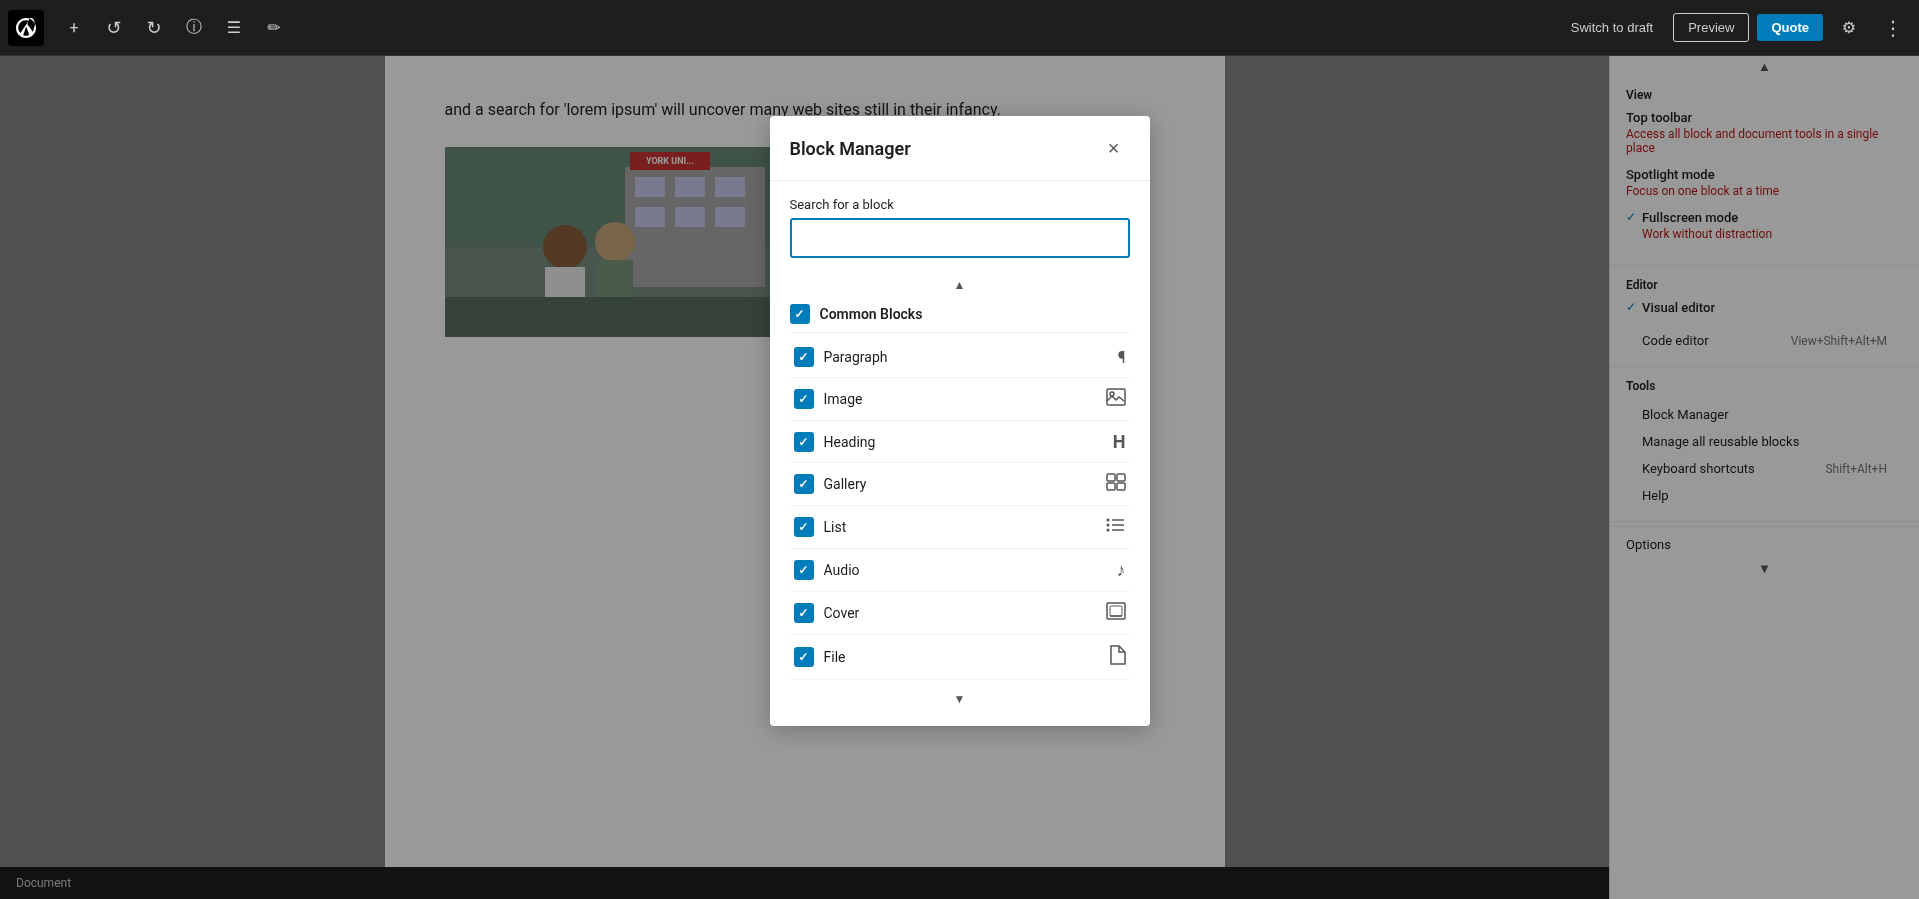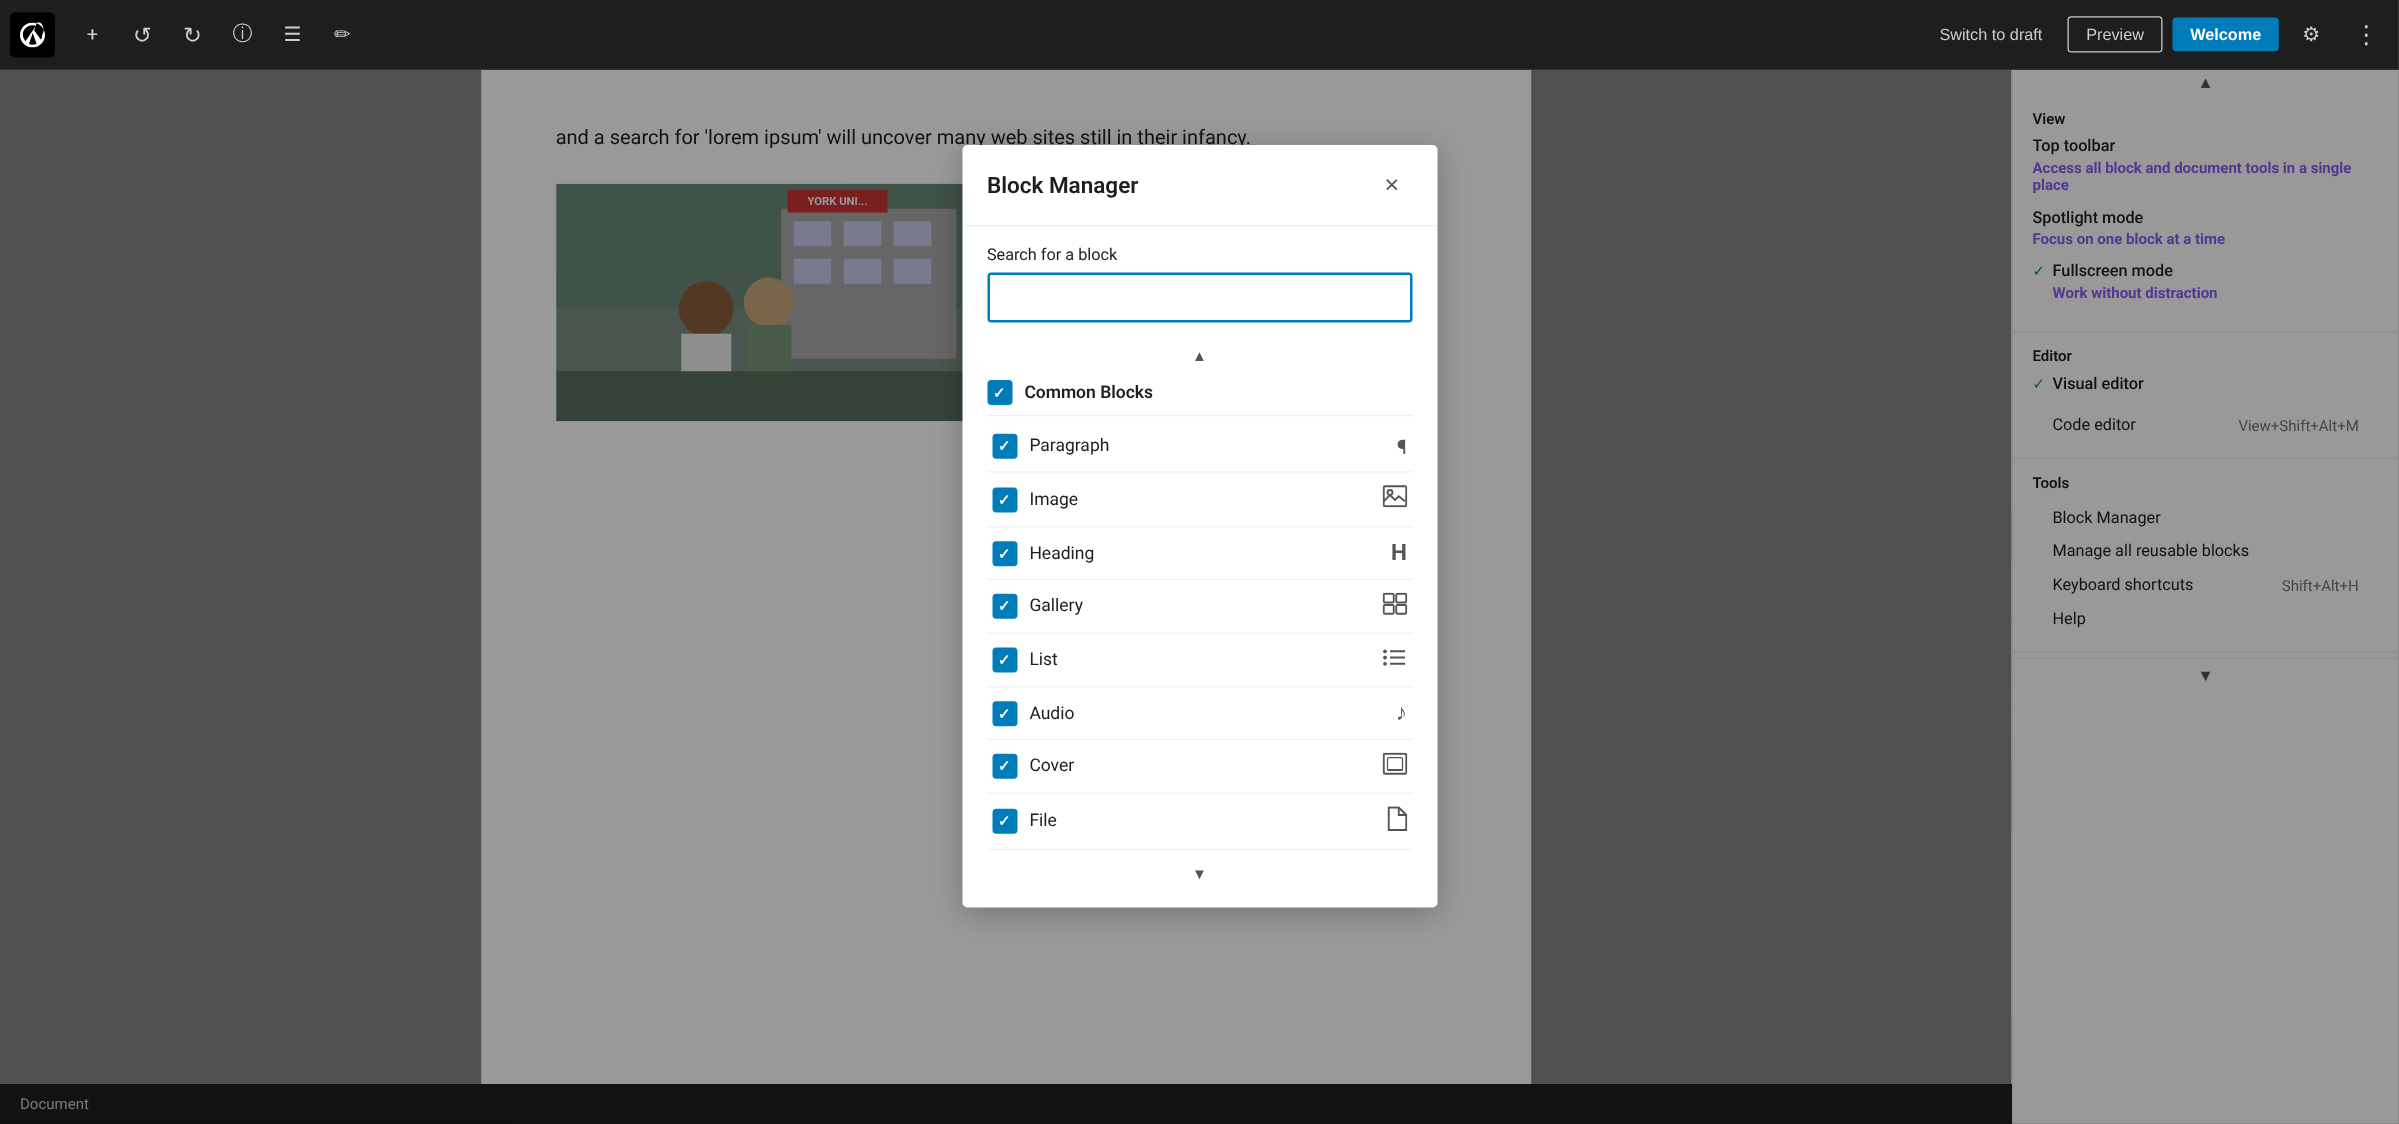--- a/index.html
+++ b/index.html
@@ -68,21 +68,21 @@
     .sidebar {
       position: fixed; top: 56px; right: 0; width: 310px; bottom: 0;
       background: #fff; border-left: 1px solid #ddd; overflow-y: auto;
       font-size: 13px;
     }
 
     .sidebar-section { padding: 12px 16px; border-bottom: 1px solid #eee; }
     .sidebar-section-title { font-weight: 600; font-size: 12px; color: #1e1e1e; margin-bottom: 8px; }
     .sidebar-option { display: flex; flex-direction: column; margin-bottom: 12px; }
     .sidebar-option-label { font-size: 13px; color: #1e1e1e; font-weight: 500; }
-    .sidebar-option-desc { font-size: 12px; color: #8b5cf6; margin-top: 2px; font-weight: bold; }
+    .sidebar-option-desc { font-size: 12px; color: #b91c1c; margin-top: 2px; }
     .sidebar-check { color: #007cba; margin-right: 6px; font-size: 12px; }
     .sidebar-row { display: flex; align-items: flex-start; margin-bottom: 12px; }
 
     .sidebar-tool-item {
       display: flex; justify-content: space-between; align-items: center;
       padding: 6px 16px; color: #1e1e1e; font-size: 13px; cursor: pointer;
     }
     .sidebar-shortcut { color: #757575; font-size: 12px; }
 
     .sidebar-divider { height: 1px; background: #eee; margin: 4px 0; }
@@ -178,21 +178,21 @@
     </div>
     <div class="tb-icon" style="font-size:18px;">↺</div>
     <div class="tb-icon" style="font-size:18px;">↻</div>
     <div class="tb-icon" style="font-size:16px;">ⓘ</div>
     <div class="tb-icon" style="font-size:16px;">☰</div>
     <div class="tb-icon" style="font-size:16px;">✏</div>
   </div>
   <div class="top-bar-right">
     <button class="btn-switch-draft">Switch to draft</button>
     <button class="btn-preview">Preview</button>
-    <button class="btn-publish">Welcome</button>
+    <button class="btn-publish">Quote</button>
     <button class="btn-settings">⚙</button>
     <button class="btn-more">⋮</button>
   </div>
 </div>
 
 <div class="editor-area">
   <div class="editor-content">
     <p class="editor-text">and a search for 'lorem ipsum' will uncover many web sites still in their infancy.</p>
     <div class="editor-image">
       <div class="editor-image-placeholder" style="background: linear-gradient(135deg, #9cb8c4 0%, #7a9a8a 40%, #556b5a 100%); text-align: center;">
@@ -271,20 +271,23 @@
       <span>Keyboard shortcuts</span>
       <span class="sidebar-shortcut">Shift+Alt+H</span>
     </div>
     <div class="sidebar-tool-item">
       <span>Help</span>
     </div>
   </div>
 
   <div class="sidebar-divider"></div>
 
+  <div class="sidebar-tool-item">
+    <span>Options</span>
+  </div>
 
   <div class="sidebar-scroll-arrow">▼</div>
 </div>
 
 <div class="overlay">
 
   <div class="modal" style="margin-top: 60px;">
     <div class="modal-header">
       <span class="modal-title">Block Manager</span>
       <button class="modal-close">×</button>

